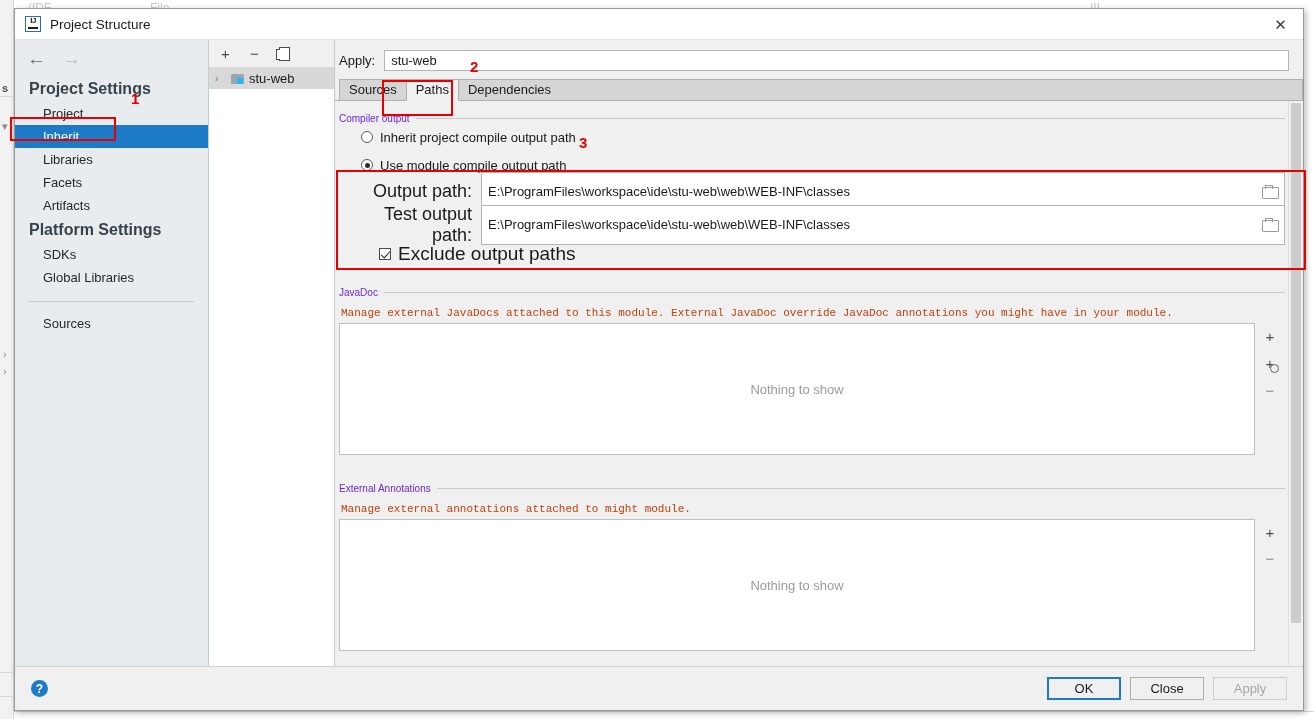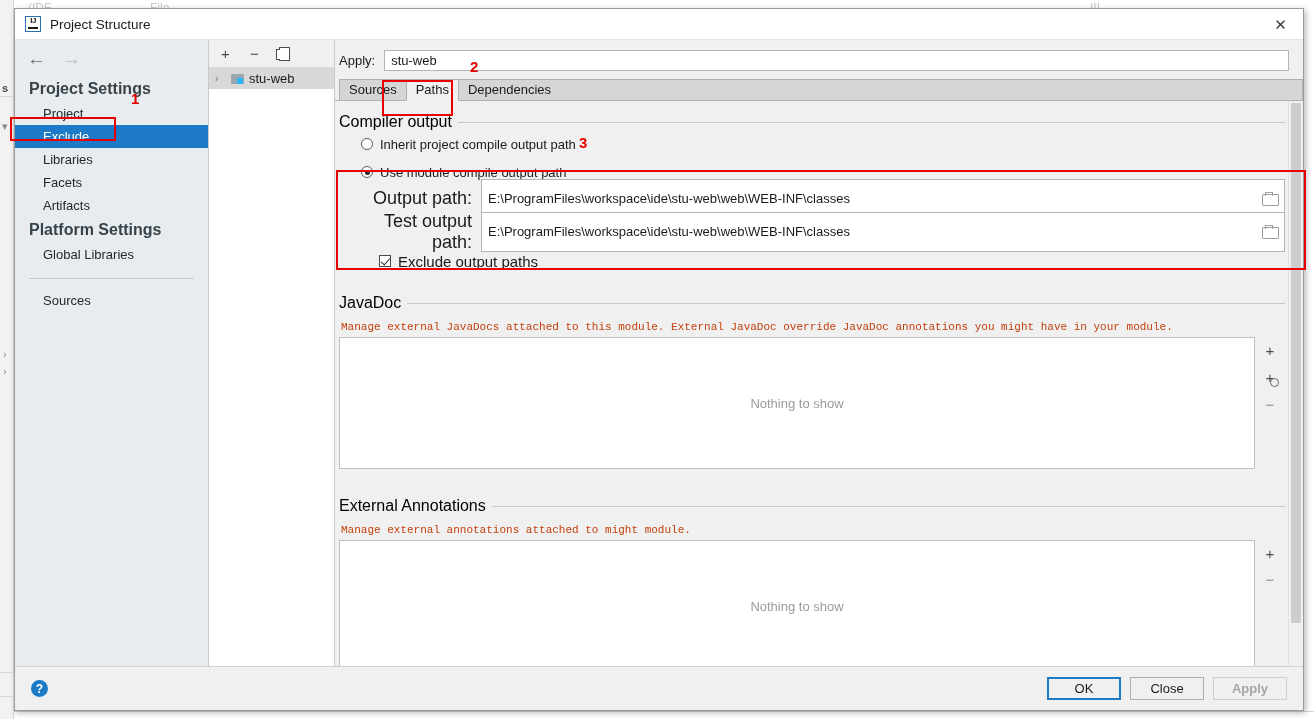--- a/index.html
+++ b/index.html
@@ -205,21 +205,21 @@
     flex: 1 1 auto; overflow: hidden; position: relative;
     padding: 0;
   }
   .inner { padding: 0 18px 0 4px; }
 
   
   .group-head {
     display: flex; align-items: center; gap: 6px;
     margin-top: 12px; margin-bottom: 2px;
   }
-  .group-title { font-size: 16px; color: #000000; white-space: nowrap; }
+  .group-title { font-size: 10px; color: #6d28d9; white-space: nowrap; }
   .group-line { flex: 1 1 auto; height: 1px; background: #c8c8c8; }
 
   .radio-row {
     display: flex; align-items: center; gap: 7px;
     height: 22px; padding-left: 22px; cursor: pointer;
   }
   .radio {
     width: 12px; height: 12px; border: 1.3px solid #5a5a5a;
     border-radius: 50%; background: #fff; position: relative; flex: 0 0 12px;
   }
@@ -267,21 +267,21 @@
     width: 12px; height: 12px; border: 1.3px solid #4a4a4a;
     background: #fff; position: relative; flex: 0 0 12px;
   }
   .checkbox.checked::after {
     content: "";
     position: absolute; left: 3px; top: 0px;
     width: 4px; height: 8px;
     border: solid #2b2b2b; border-width: 0 1.6px 1.6px 0;
     transform: rotate(42deg);
   }
-  .check-label { font-size: 15px; color: #1a1a1a; }
+  .check-label { font-size: 19px; color: #1a1a1a; }
 
   .desc-text {
     font-size: 11px; color: #c2410c; padding-left: 2px;
     margin-top: 9px; margin-bottom: 4px; font-family: Liberation Mono, monospace;
   }
 
   .list-box-wrap { display: flex; }
   .list-box {
     flex: 1 1 auto; height: 132px;
     background: #ffffff; border: 1px solid #c0c0c0;
@@ -333,21 +333,21 @@
   }
   .btn {
     min-width: 74px; height: 23px;
     font-size: 13px; color: #1a1a1a;
     background: #f0f0f0; border: 1px solid #adadad;
     display: flex; align-items: center; justify-content: center;
     cursor: pointer; font-family: "Liberation Sans", sans-serif;
     padding: 0 12px;
   }
   .btn.default { border: 2px solid #1c7ac6; }
-  .btn.disabled { color: #a6a6a6; border-color: #cecece; cursor: default; font-weight: bold; }
+  .btn.disabled { color: #a6a6a6; border-color: #cecece; cursor: default; }
 
   
   .anno { position: absolute; z-index: 50; pointer-events: none; }
   .anno-box { border: 2px solid #e60000; }
   .anno-num {
     color: #e60000; font-size: 15px; font-weight: bold;
     font-family: "Liberation Sans", sans-serif;
   }
 </style>
 </head>
@@ -384,26 +384,27 @@
   <div class="dialog-body">
 
     <div class="settings-pane">
       <div class="nav-arrows">
         <div class="nav-arrow">←</div>
         <div class="nav-arrow disabled">→</div>
       </div>
 
       <div class="set-group">Project Settings</div>
       <div class="set-item">Project</div>
-      <div class="set-item selected">Exclude</div>
+      <div class="set-item selected">Inherit</div>
       <div class="set-item">Libraries</div>
       <div class="set-item">Facets</div>
       <div class="set-item">Artifacts</div>
 
       <div class="set-group">Platform Settings</div>
+      <div class="set-item">SDKs</div>
       <div class="set-item">Global Libraries</div>
 
       <div class="set-sep"></div>
       <div class="set-item">Sources</div>
     </div>
 
     <div class="module-pane">
       <div class="module-toolbar">
         <div class="mt-btn">+</div>
         <div class="mt-btn">−</div>

